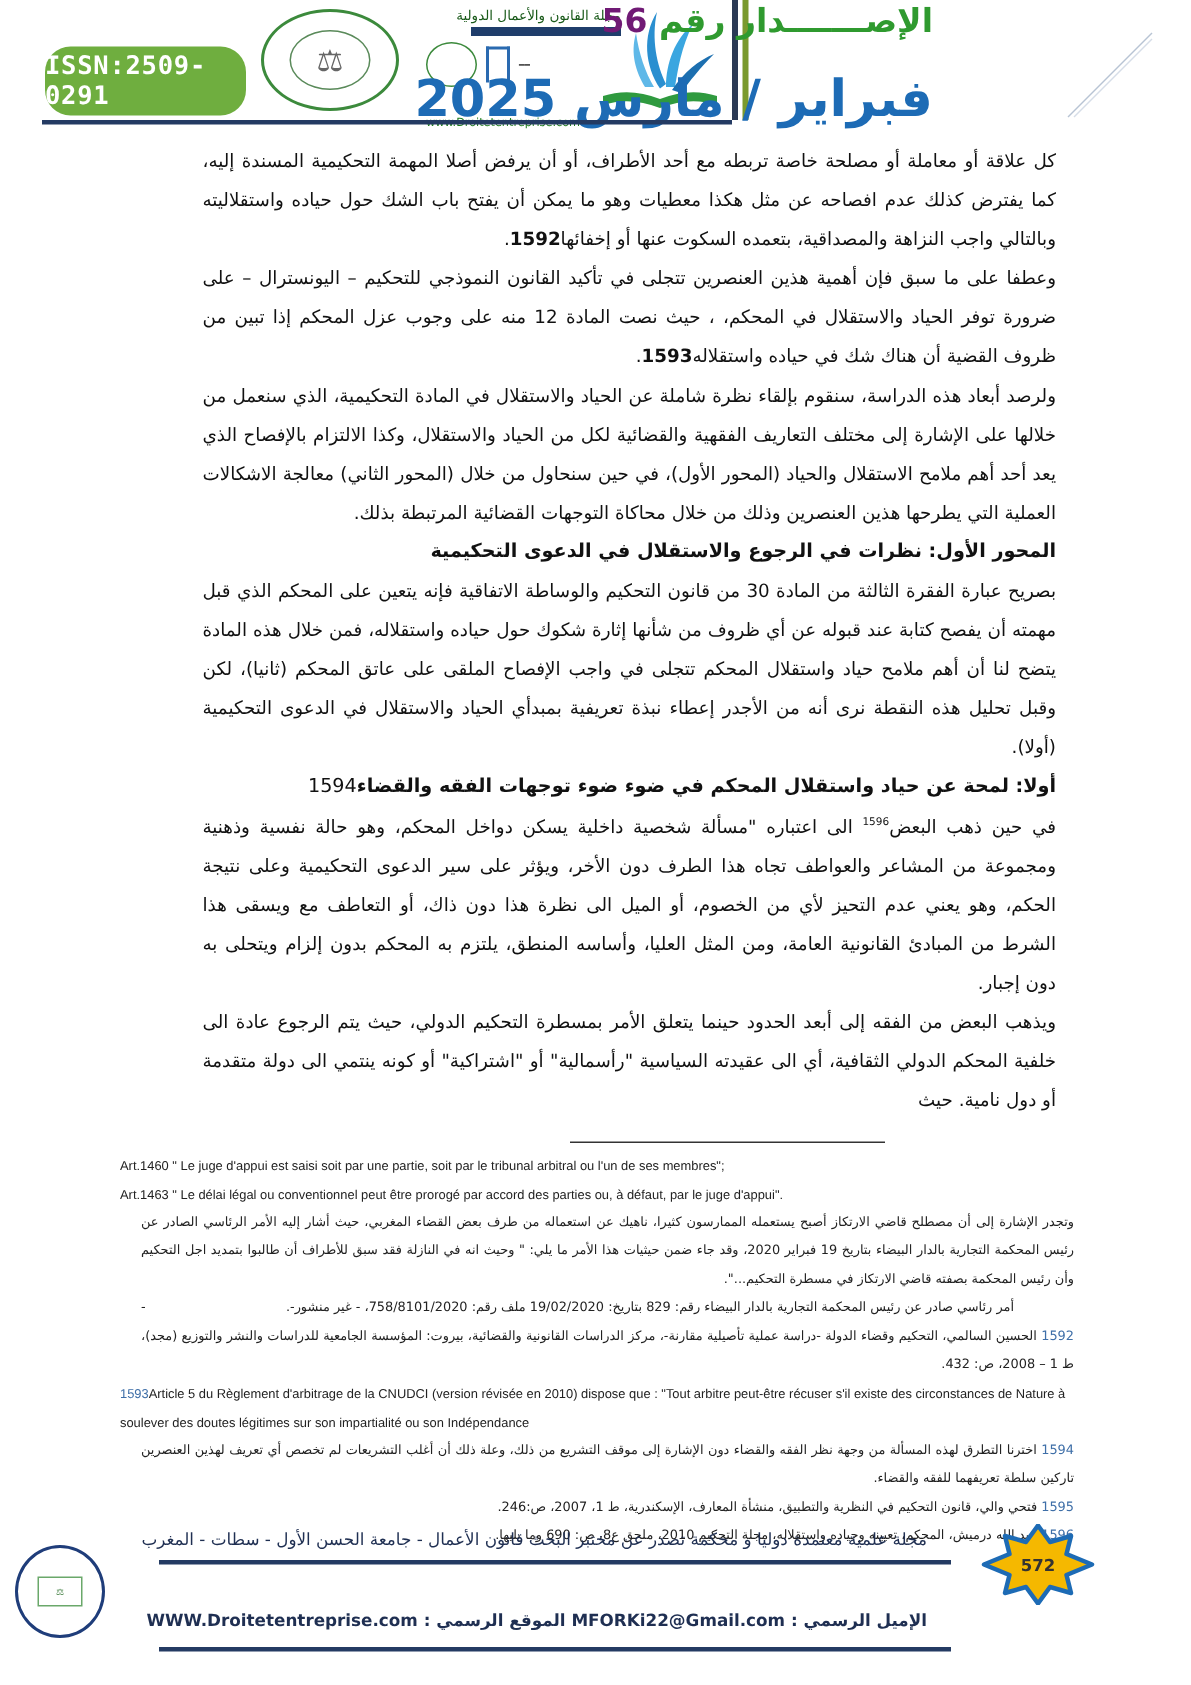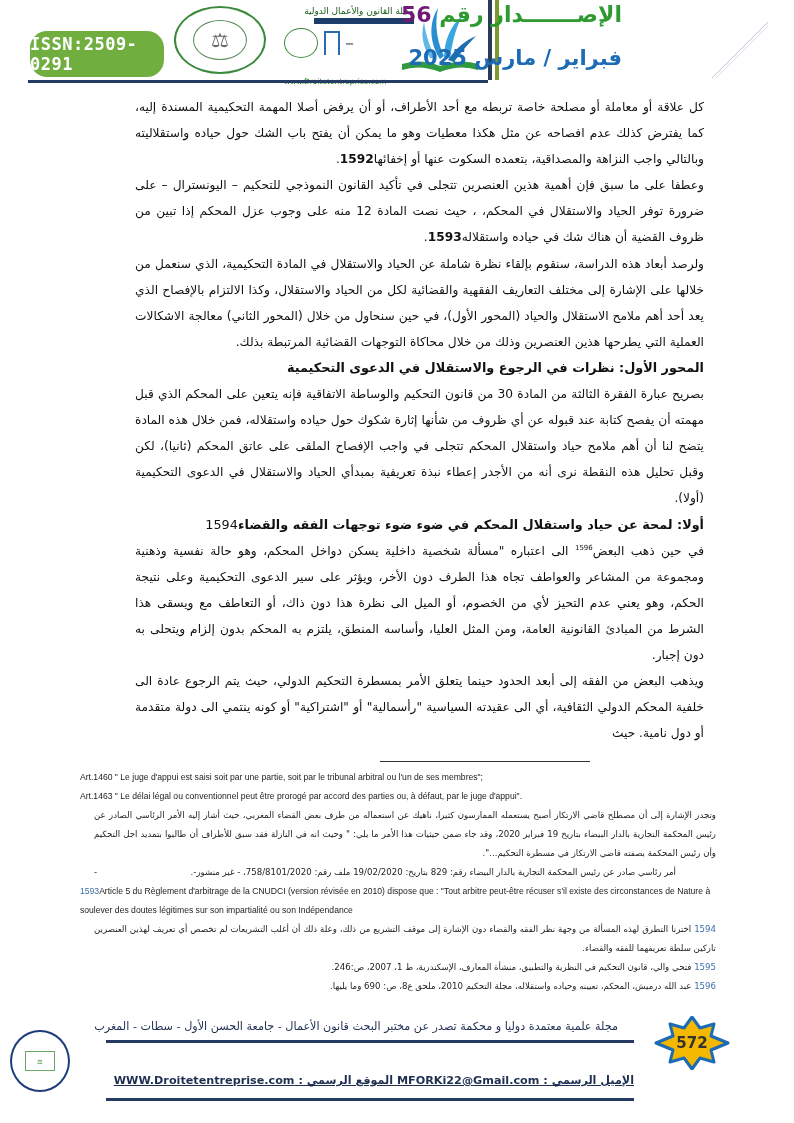--- a/index.html
+++ b/index.html
@@ -31,21 +31,21 @@
   .book-logo { position: absolute; left: 400px; top: 4px; width: 80px; height: 70px; }
   .vbar1 { position: absolute; left: 488px; top: 0; width: 4px; height: 80px; background: #2b3a55; }
   .vbar2 { position: absolute; left: 495px; top: 0; width: 4px; height: 80px; background: #7a9a2e; }
   .issue-line {
     position: absolute; right: 172px; top: 2px; direction: rtl; white-space: nowrap;
     font-weight: bold; font-size: 22px; color: #2f9a2f;
   }
   .issue-line .num { color: #701a75; }
   .date-line {
     position: absolute; right: 172px; top: 46px; direction: rtl; white-space: nowrap;
-    font-weight: bold; font-size: 21px; color: #1d6bb5;
+    font-weight: bold; font-size: 34px; color: #1d6bb5;
   }
   .diag { position: absolute; left: 710px; top: 20px; width: 60px; height: 60px; }
   .header-rule { position: absolute; left: 28px; top: 80px; width: 460px; height: 3px; background: #243b63; }
 
   
   .content {
     position: absolute; left: 96px; top: 94px; width: 608px;
     direction: rtl; text-align: justify; font-family: "DejaVu Sans", sans-serif;
     font-size: 12.2px; line-height: 26.1px; color: #111;
   }
@@ -62,28 +62,28 @@
   .fn-num { color: #3f6fa8; }
 
   
   .footer-rule-top { position: absolute; left: 106px; top: 1040px; width: 528px; height: 3px; background: #243b63; }
   .footer-rule-bot { position: absolute; left: 106px; top: 1098px; width: 528px; height: 3px; background: #243b63; }
   .footer-line1 {
     position: absolute; right: 176px; top: 1020px; direction: rtl; white-space: nowrap;
     font-weight: normal; font-size: 11.2px; color: #1f2f52;
   }
   .footer-line2 {
-    position: absolute; right: 160px; top: 1074px; direction: rtl; white-space: nowrap;
-    font-weight: bold; font-size: 11.2px; color: #1f2f52; text-decoration: underline;
+    position: absolute; right: 176px; top: 1074px; direction: rtl; white-space: nowrap;
+    font-weight: bold; font-size: 11.2px; color: #1f2f52;
   }
   .page-star { position: absolute; left: 654px; top: 1016px; width: 76px; height: 54px; }
   .page-num {
     position: absolute; left: 654px; top: 1016px; width: 76px; height: 54px;
     display: flex; align-items: center; justify-content: center;
-    font-weight: bold; font-size: 15px; color: #333;
+    font-weight: bold; font-size: 11px; color: #333;
   }
   .stamp {
     position: absolute; left: 10px; top: 1030px; width: 60px; height: 62px;
     border: 2px solid #1f3d7a; border-radius: 50%;
     display: flex; align-items: center; justify-content: center;
   }
   .stamp .inner { width: 30px; height: 20px; border: 1px solid #6aa86a; font-size: 6px; color: #3a7a3a; display:flex; align-items:center; justify-content:center; }
 </style>
 </head>
 <body>
@@ -145,20 +145,24 @@
 <div class="fn-rule"></div>
 
 <div class="footnotes">
   <div class="fn-ltr">Art.1460 " Le juge d'appui est saisi soit par une partie, soit par le tribunal arbitral ou l'un de ses membres";</div>
   <div class="fn-ltr">Art.1463 " Le délai légal ou conventionnel peut être prorogé par accord des parties ou, à défaut, par le juge d'appui".</div>
   <div class="fn-rtl" style="padding-left:14px">وتجدر الإشارة إلى أن مصطلح قاضي الارتكاز أصبح يستعمله الممارسون كثيرا، ناهيك عن استعماله من طرف بعض القضاء المغربي، حيث أشار إليه الأمر الرئاسي الصادر عن رئيس المحكمة التجارية بالدار البيضاء بتاريخ 19 فبراير 2020، وقد جاء ضمن حيثيات هذا الأمر ما يلي: " وحيث انه في النازلة فقد سبق للأطراف أن طالبوا بتمديد اجل التحكيم وأن رئيس المحكمة بصفته قاضي الارتكاز في مسطرة التحكيم...".</div>
   <div class="fn-rtl" style="padding-left:14px; padding-right:40px;">
     <span>أمر رئاسي صادر عن رئيس المحكمة التجارية بالدار البيضاء رقم: 829 بتاريخ: 19/02/2020 ملف رقم: 758/8101/2020، - غير منشور-.</span>
     <span style="float:left">-</span>
   </div>
+  <div class="fn-rtl" style="padding-left:14px">
+    <span class="fn-num">1592</span>
+    <span>الحسين السالمي، التحكيم وقضاء الدولة -دراسة عملية تأصيلية مقارنة-، مركز الدراسات القانونية والقضائية، بيروت: المؤسسة الجامعية للدراسات والنشر والتوزيع (مجد)، ط 1 – 2008، ص: 432.</span>
+  </div>
   <div class="fn-ltr">
     <span class="fn-num">1593</span><span>Article 5 du Règlement d'arbitrage de la CNUDCI (version révisée en 2010) dispose que : "Tout arbitre peut-être récuser s'il existe des circonstances de Nature à soulever des doutes légitimes sur son impartialité ou son Indépendance</span>
   </div>
   <div class="fn-rtl" style="padding-left:14px">
     <span class="fn-num">1594</span>
     <span>اخترنا التطرق لهذه المسألة من وجهة نظر الفقه والقضاء دون الإشارة إلى موقف التشريع من ذلك، وعلة ذلك أن أغلب التشريعات لم تخصص أي تعريف لهذين العنصرين تاركين سلطة تعريفهما للفقه والقضاء.</span>
   </div>
   <div class="fn-rtl">
     <span class="fn-num">1595</span>
     <span>فتحي والي، قانون التحكيم في النظرية والتطبيق، منشأة المعارف، الإسكندرية، ط 1، 2007، ص:246.</span>

